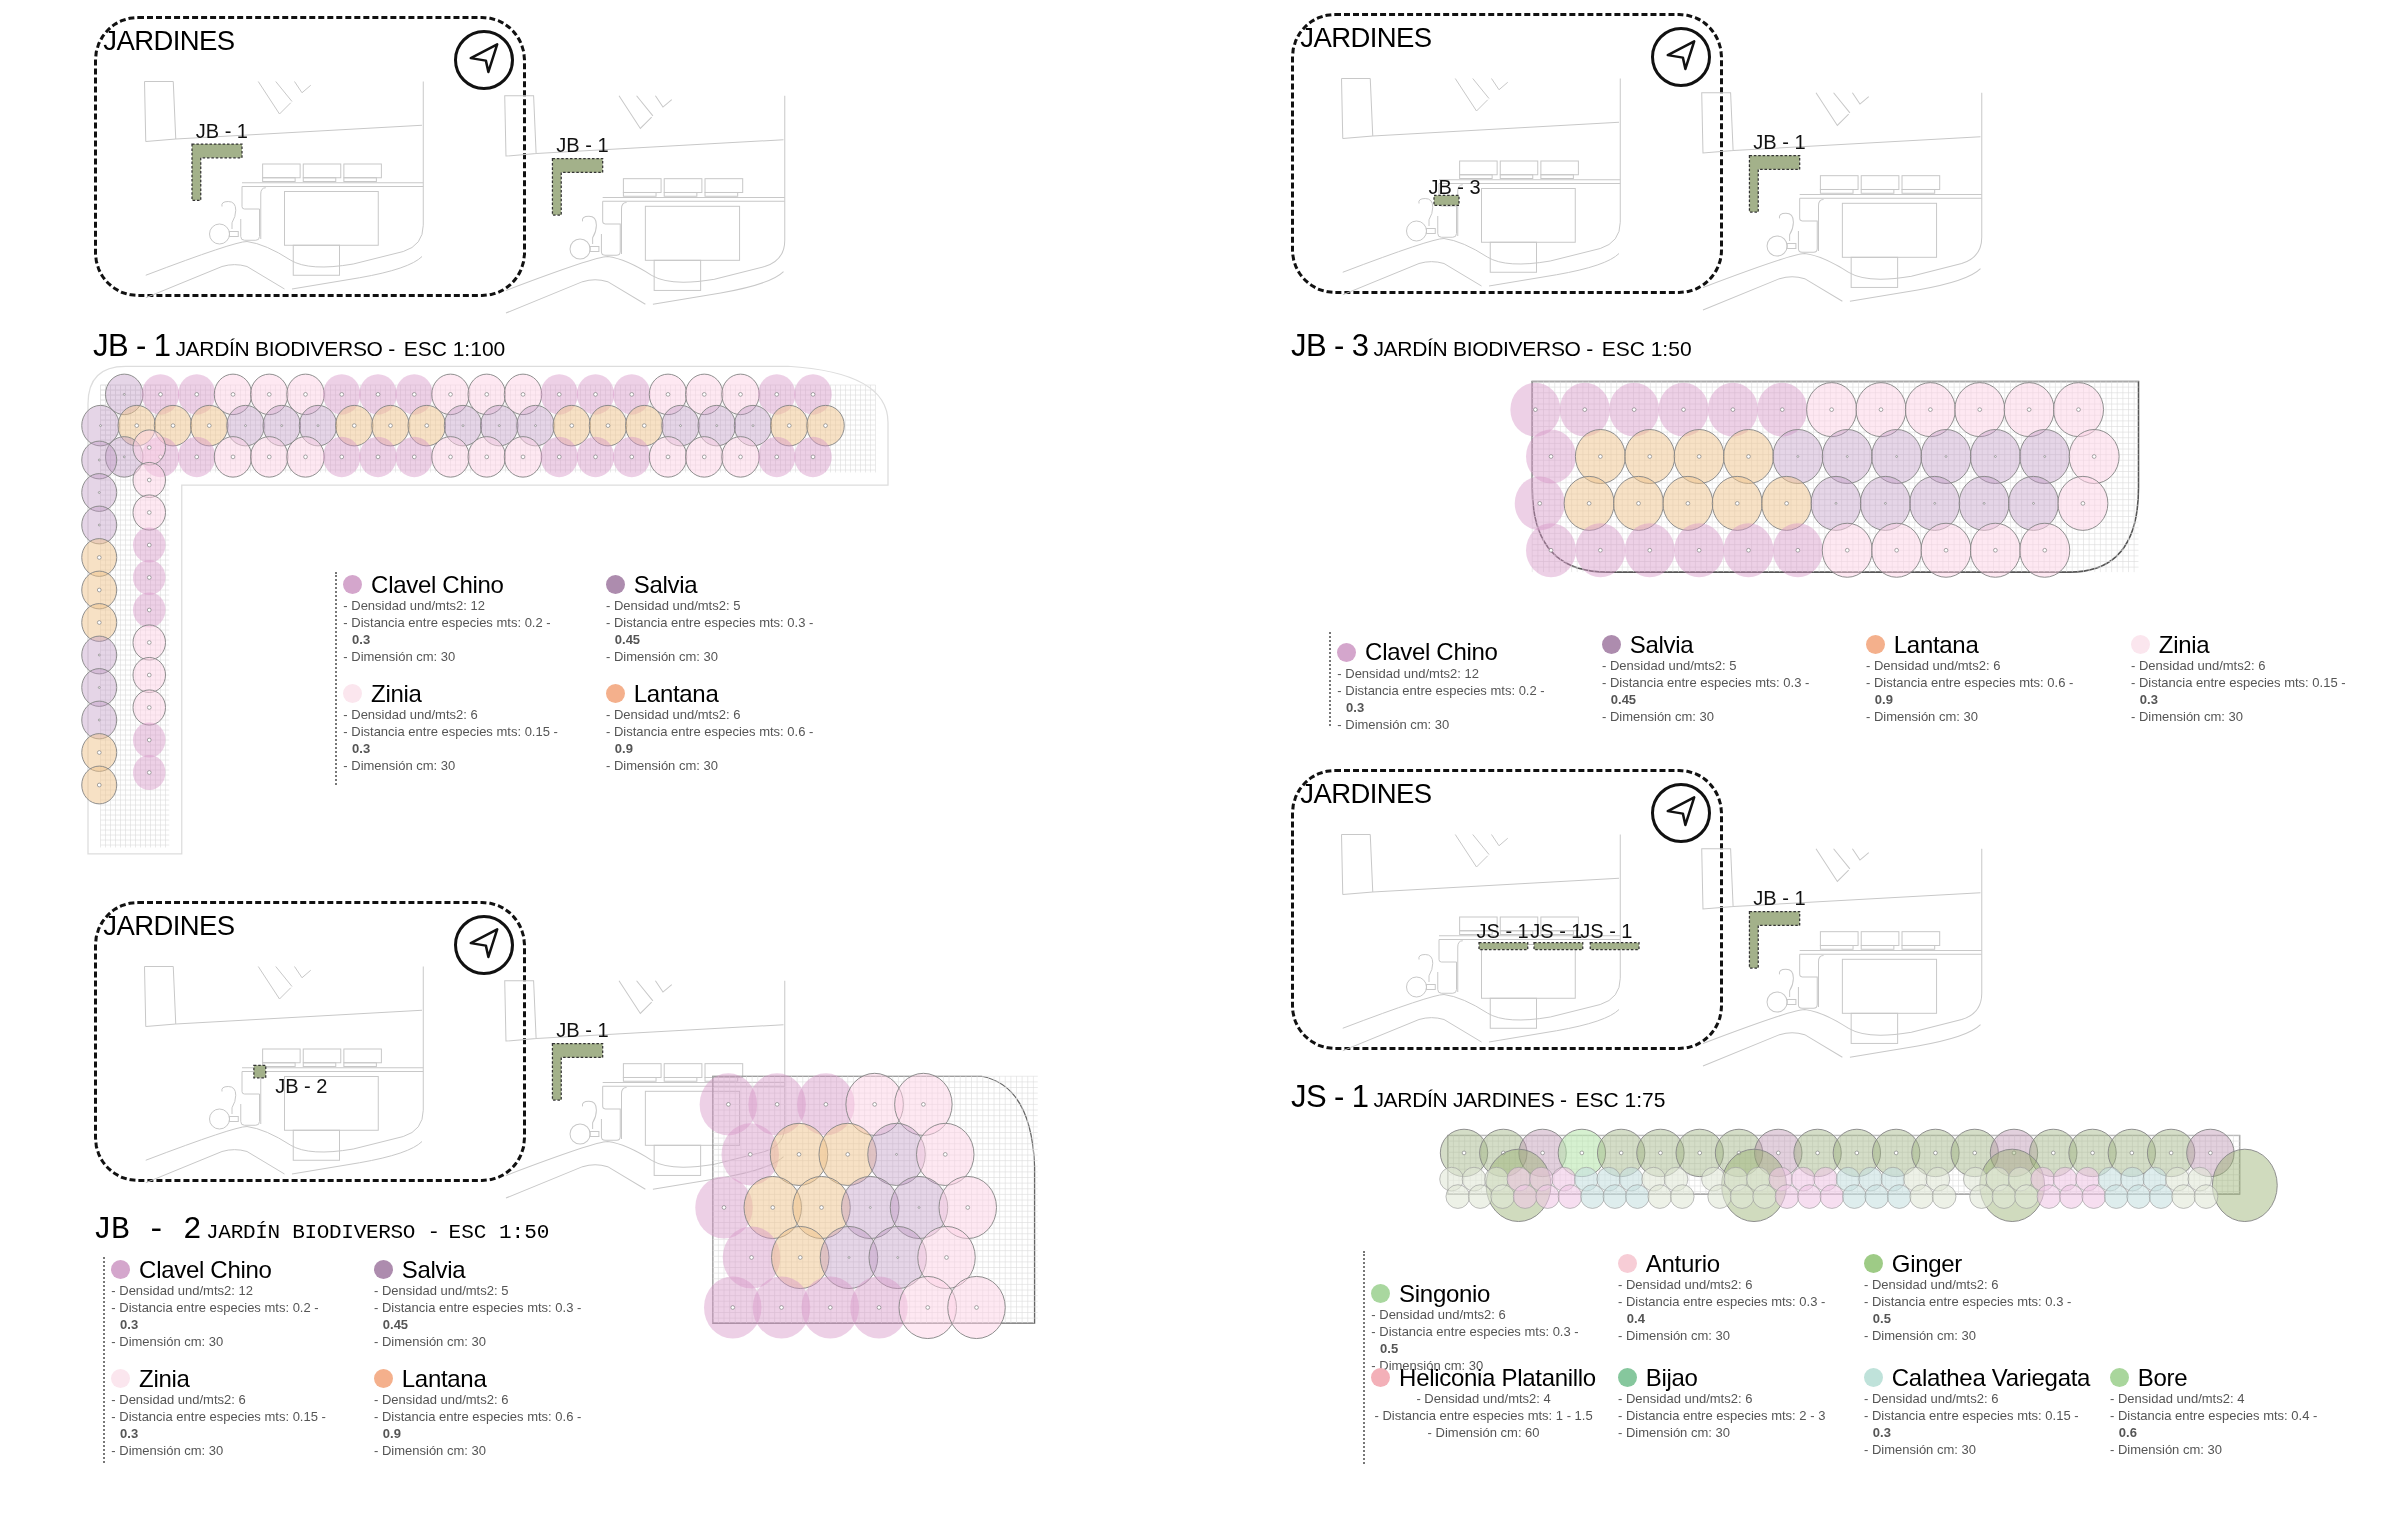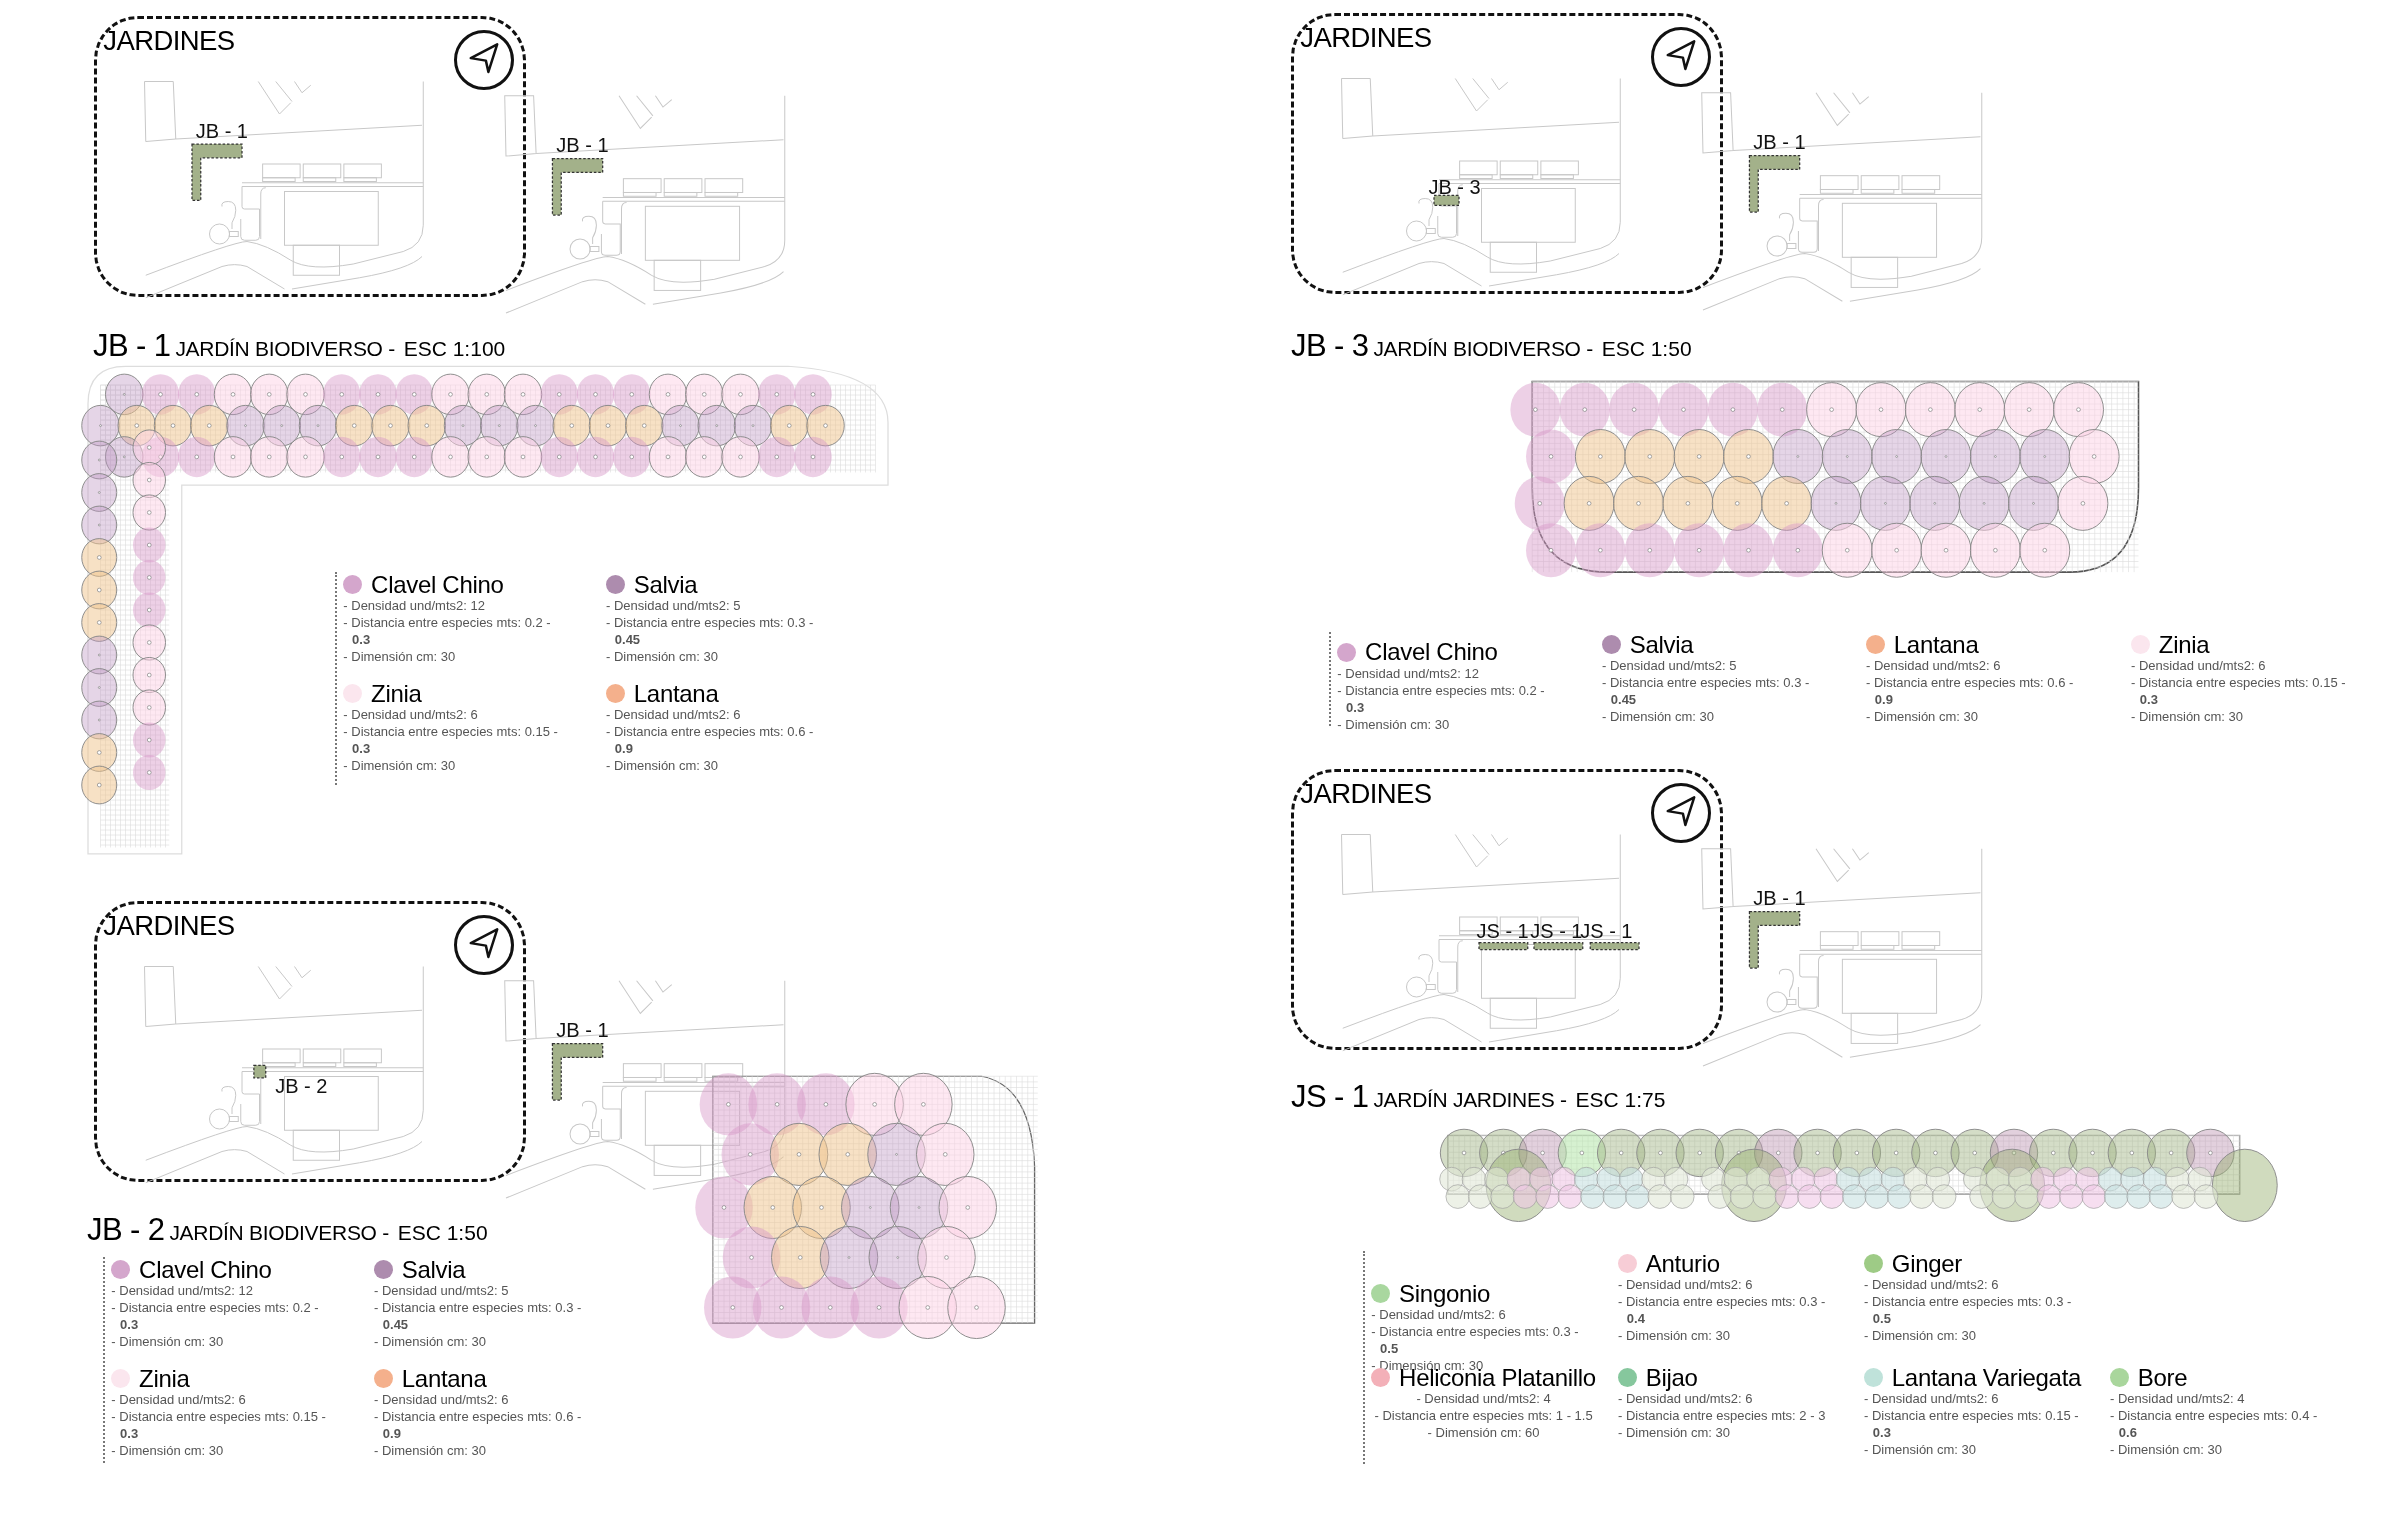--- a/index.html
+++ b/index.html
@@ -251,21 +251,21 @@
       <path d="M474 273 H552 V284 H474 Z" fill="#a3b18a" stroke="#333" stroke-width="2" stroke-dasharray="4 3"></path>
       <text x="292" y="265" class="map-label">JS - 1</text>
       <text x="378" y="265" class="map-label">JS - 1</text>
       <text x="458" y="265" class="map-label">JS - 1</text>
     </svg>
 </div>
 
 <div class="section-title" style="left:93px;top:328px;">
   <span class="code">JB - 1</span><span class="name">JARDÍN BIODIVERSO -</span><span class="scale">ESC 1:100</span>
 </div>
-<div class="section-title" style="left:87px;top:1212px;">
+<div class="section-title" style="left:93px;top:1212px;font-family:Liberation Mono, monospace;">
   <span class="code">JB - 2</span><span class="name">JARDÍN BIODIVERSO -</span><span class="scale">ESC 1:50</span>
 </div>
 <div class="section-title" style="left:1291px;top:328px;">
   <span class="code">JB - 3</span><span class="name">JARDÍN BIODIVERSO -</span><span class="scale">ESC 1:50</span>
 </div>
 <div class="section-title" style="left:1291px;top:1079px;">
   <span class="code">JS - 1</span><span class="name">JARDÍN JARDINES -</span><span class="scale">ESC 1:75</span>
 </div>
 
 <svg class="plan" id="plan-jb1" style="left:88px;top:366px;" width="800" height="488" viewBox="0 0 1280 780">
@@ -1564,21 +1564,21 @@
         <span class="sw" style="background: rgb(134, 199, 157);"></span>
         <span class="lname">Bijao</span>
       </div>
       <div class="line">- Densidad und/mts2: 6</div>
       <div class="line">- Distancia entre especies mts:  2 - 3</div>
       <div class="line">- Dimensión cm: 30</div>
     </div>
     <div class="item" style="left: 499px; top: 114px;">
       <div class="head">
         <span class="sw" style="background: rgb(191, 226, 218);"></span>
-        <span class="lname">Lantana Variegata</span>
+        <span class="lname">Calathea Variegata</span>
       </div>
       <div class="line">- Densidad und/mts2: 6</div>
       <div class="line">- Distancia entre especies mts:  0.15 -</div>
       <div class="line cont">0.3</div>
       <div class="line">- Dimensión cm: 30</div>
     </div>
     <div class="item" style="left: 745px; top: 114px;">
       <div class="head">
         <span class="sw" style="background: rgb(169, 214, 156);"></span>
         <span class="lname">Bore</span>

